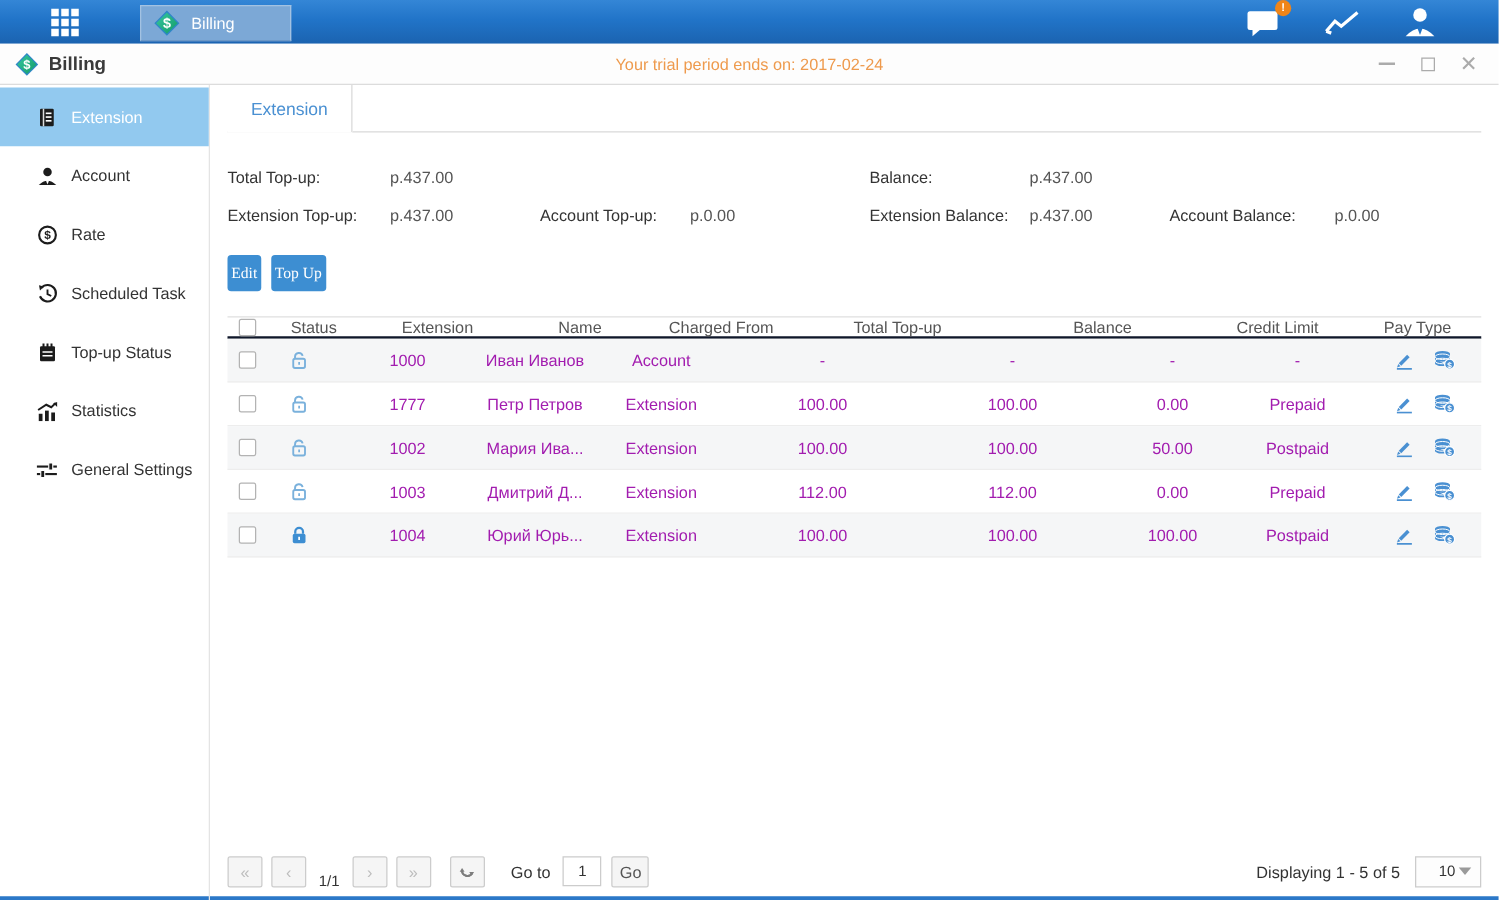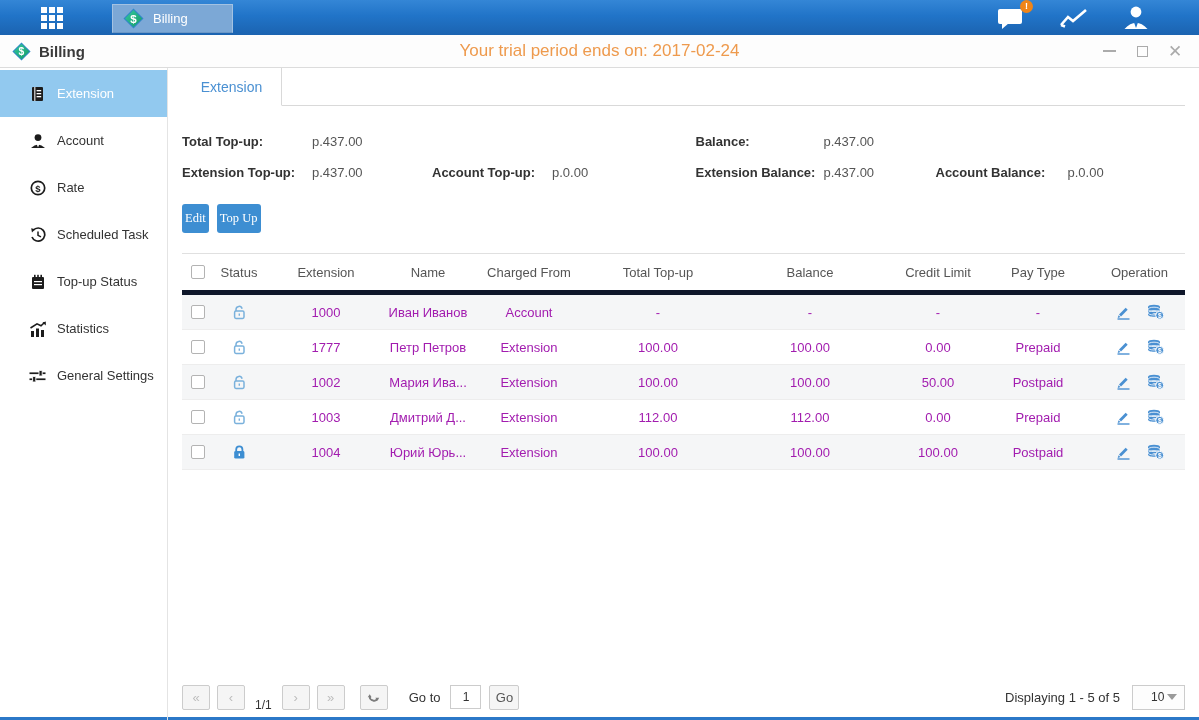--- a/index.html
+++ b/index.html
@@ -13,21 +13,21 @@
   .task-tab { margin-left:42px; height:29px; margin-top:2px; background:#7ca8d6; border:1px solid #a3c2e2; border-bottom-color:#6b97c6; display:flex; align-items:center; gap:9px; padding:0 44px 0 10px; cursor:pointer; }
   .task-tab-label { color:#fff; font-size:13px; }
   .taskbar-right { margin-left:auto; margin-right:50px; display:flex; align-items:center; gap:34px; }
   .tb-icon { position:relative; cursor:pointer; display:flex; }
   .badge { position:absolute; top:-6px; right:-8px; width:13px; height:13px; background:#ef8519; border-radius:50%; color:#fff; font-size:9px; font-weight:bold; text-align:center; line-height:13px; }
 
   
   .titlebar { height:33px; background:#fdfdfd; border-bottom:1px solid #dcdcdc; display:flex; align-items:center; position:relative; }
   .titlebar .app-ico { margin-left:12px; display:flex; }
   .win-title { margin-left:8px; font-size:15px; font-weight:bold; color:#3a3a3a; }
-  .trial { position:absolute; left:0; right:0; text-align:center; color:#ee9a4d; font-size:17px; pointer-events:none; }
+  .trial { position:absolute; left:0; right:0; text-align:center; color:#ee9a4d; font-size:13px; pointer-events:none; }
   .win-controls { margin-left:auto; margin-right:16px; display:flex; align-items:center; gap:17px; z-index:2; }
   .wc { color:#ababab; cursor:pointer; display:flex; align-items:center; justify-content:center; width:16px; height:16px; }
   .wc-min { width:13px; height:2px; background:#ababab; }
   .wc-max { width:11px; height:11px; border:1.5px solid #ababab; }
   .wc-close { font-size:17px; line-height:11px; }
 
   
   .app-body { display:flex; height:652px; }
   .sidebar { width:168px; border-right:1px solid #e4e4e4; padding-top:2px; flex-shrink:0; }
   .side-item { height:47px; display:flex; align-items:center; padding-left:29px; gap:11px; font-size:13px; color:#333; cursor:pointer; }
@@ -35,36 +35,36 @@
   .side-item .sicon { width:17px; display:flex; justify-content:center; }
 
   .content { flex:1; position:relative; padding:0 14px; overflow:hidden; }
   .tabstrip { height:38px; border-bottom:1px solid #d9d9d9; display:flex; }
   .tab-active { width:100px; background:#fff; border-right:1px solid #d9d9d9; border-bottom:1px solid #fff; margin-bottom:-1px; color:#4a90d2; font-size:14px; display:flex; align-items:center; justify-content:center; cursor:pointer; }
 
   
   .summary { display:flex; margin-top:20px; font-size:13px; }
   .sum-col { width:50%; }
   .sum-line { display:flex; height:31px; align-items:center; }
-  .slabel { font-weight:bold; color:#333; }
+  .slabel { font-weight:normal; color:#333; }
   .sval { color:#555; }
   .l-1 { width:130px; } .v-1 { width:120px; }
   .l-2 { width:120px; } 
   .r-pad { padding-left:12px; }
   .rl-1 { width:128px; } .rv-1 { width:112px; }
   .rl-2 { width:132px; }
 
   
   .btn-row { margin-top:16px; display:flex; gap:8px; }
   .btn-blue { background:#3d8ed2; color:#fff; border:none; border-radius:3px; font-size:12.5px; padding:7px 3px; cursor:pointer; font-family:Liberation Serif, serif; }
 
   
   .grid-table { margin-top:20px; }
   .trow, .thead { display:grid; grid-template-columns:32px 50px 124px 80px 122px 136px 168px 88px 112px 1fr; align-items:center; }
-  .thead { height:42px; border-top:1px solid #e0e0e0; border-bottom:5px solid #0f172a; color:#555; font-size:13px; }
+  .thead { height:18px; border-top:1px solid #e0e0e0; border-bottom:2px solid #0f172a; color:#555; font-size:13px;gap:12px; }
   .trow { height:35px; border-bottom:1px solid #ededed; font-size:13px; color:#a21caf; }
   .trow:nth-child(even) { background:#f5f6f7; }
   .cell { text-align:center; }
   .cb { width:14px; height:14px; border:1px solid #b3b3b3; border-radius:2px; background:#fff; margin:0 auto; cursor:pointer; }
   .status-cell svg { display:none; margin:0 auto; }
   .status-cell.unlocked .lock-open { display:block; }
   .status-cell.locked .lock-closed { display:block; }
   .op-cell { display:flex; justify-content:center; gap:16px; align-items:center; }
   .op-ico { cursor:pointer; display:flex; }
 

